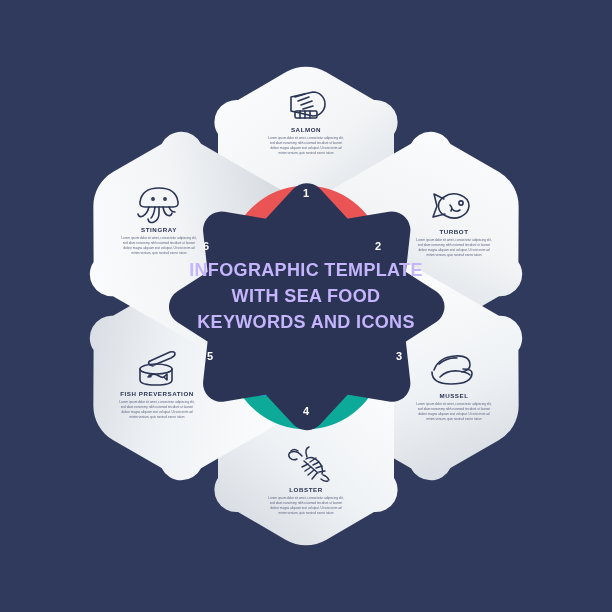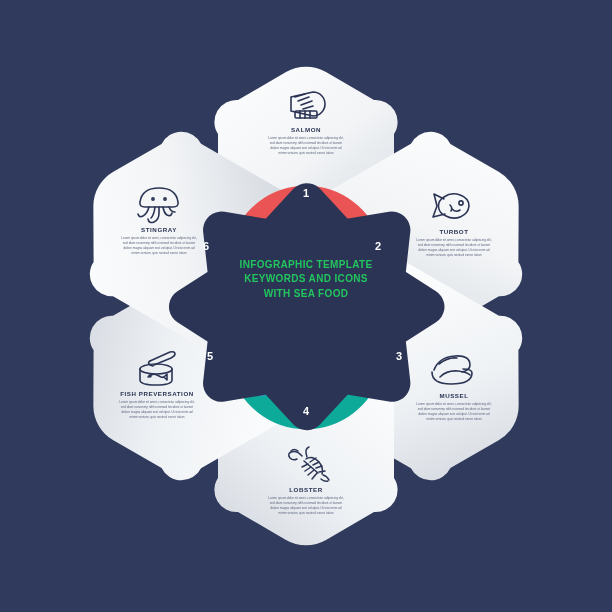--- a/index.html
+++ b/index.html
@@ -49,22 +49,22 @@
     width:20px;
     pointer-events:none;
   }
 
   
   .center-title{
     position:absolute;
     left:186px;top:258px;
     width:240px;
     text-align:center;
-    color:#22c55e;
-    font-size:10px;
+    color:#c4b5fd;
+    font-size:18px;
     font-weight:bold;
     line-height:1.44;
     letter-spacing:.35px;
     pointer-events:none;
   }
   .center-title div{white-space:nowrap;}
 </style>
 </head>
 <body>
 
@@ -142,22 +142,22 @@
       <path fill="#2b3454" stroke="#2b3454" stroke-width="26" stroke-linejoin="round" d="M 306 232
                L 330 258 L 366 252 L 362 288
                L 390 306 L 362 324 L 366 360 L 330 354
                L 306 380 L 282 354 L 246 360 L 250 324
                L 222 306 L 250 288 L 246 252 L 282 258 Z" transform="scale(1.42) translate(-90,-90)"></path>
     </g>
   </svg>
 
   <div class="center-title">
     <div>INFOGRAPHIC TEMPLATE</div>
+    <div>WITH SEA FOOD</div>
     <div>KEYWORDS AND ICONS</div>
-    <div>WITH SEA FOOD</div>
   </div>
 
   <div class="arc-num" style="left:296px;top:187px;">1</div>
   <div class="arc-num" style="left:368px;top:240px;">2</div>
   <div class="arc-num" style="left:389px;top:350px;">3</div>
   <div class="arc-num" style="left:296px;top:405px;">4</div>
   <div class="arc-num" style="left:200px;top:350px;">5</div>
   <div class="arc-num" style="left:196px;top:240px;">6</div>
 
   <div class="petal-icon" style="left:283px;top:83px;">

